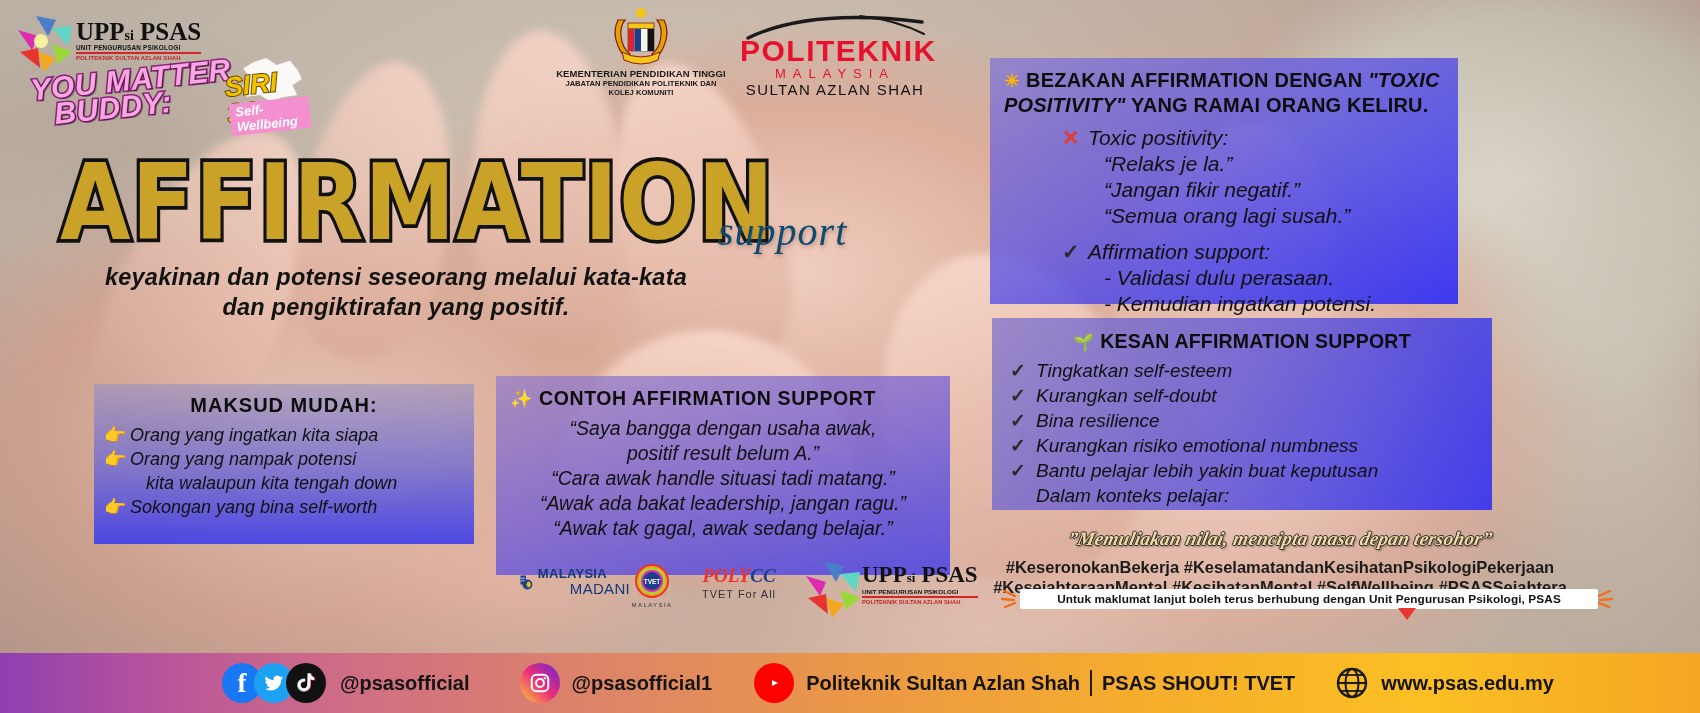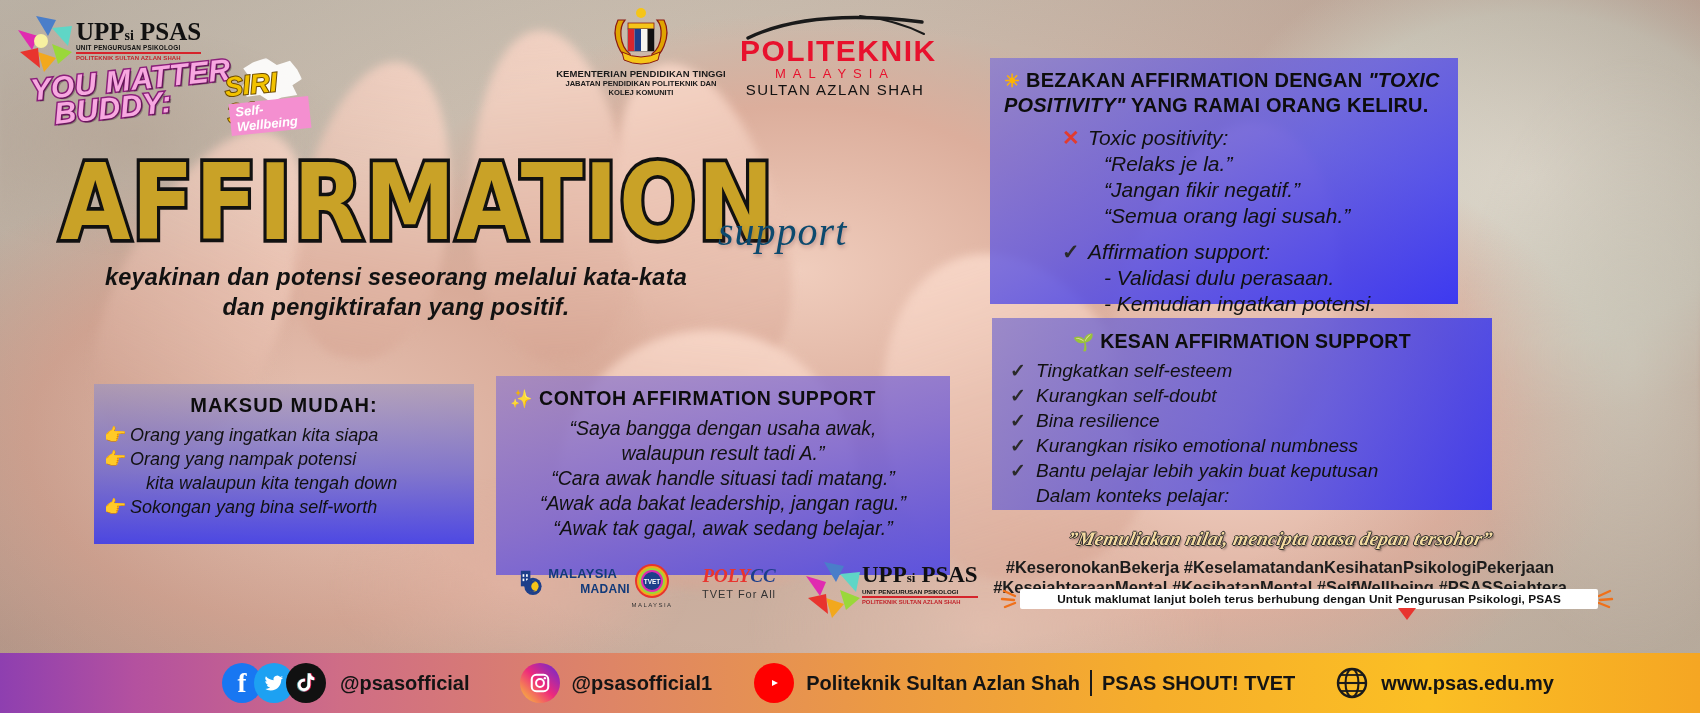--- a/index.html
+++ b/index.html
@@ -146,21 +146,21 @@
   .list-d { padding: 6px 0 0 0; font-size: 19.5px; line-height: 25px; text-align: center; }
 
   .mk { font-style: normal; display: inline-block; width: 26px; }
   .mk-x { color: #e23b2e; font-weight: bold; }
   .mk-v { color: #2a2a2a; font-weight: bold; }
   .mk-p { color: #ffc83d; }
 
   
   .madani { position: absolute; left: 520px; top: 565px; width: 110px; height: 40px; }
   .madani-t1 { font-size: 13px; font-weight: bold; color: #123a7a; line-height: 14px; letter-spacing: .3px;}
-  .madani-t2 { font-size: 12px; font-weight: bold; color: #123a7a; line-height: 16px; letter-spacing: .3px; margin-left: 32px;}
+  .madani-t2 { font-size: 15px; font-weight: normal; color: #123a7a; line-height: 16px; letter-spacing: .3px; margin-left: 32px;}
   .tvet { position: absolute; left: 624px; top: 562px; width: 56px; height: 50px; text-align:center;}
   .tvet-my { font-size: 6px; letter-spacing: 1.4px; color: #333; }
   .polycc { position: absolute; left: 684px; top: 563px; width: 110px; text-align: center; }
   .polycc-w { font-family: "Liberation Serif", serif; font-weight: bold; font-style: italic; font-size: 19px; line-height: 25px; }
   .polycc-sub { font-size: 11px; color: #333; letter-spacing: 1px; }
   .logo-uppsi-bot { position: absolute; left: 806px; top: 558px; width: 170px; height: 54px; }
 
   
   .tagline {
     position: absolute; left: 1000px; top: 528px; width: 560px; text-align: center;
@@ -313,21 +313,21 @@
     </div>
   </div>
 
   <div class="panel panel-d">
     <div class="ph ph-d">
       <span style="color:#ffc83d;font-size:18px;">✨</span>
       <span>CONTOH AFFIRMATION SUPPORT</span>
     </div>
     <div class="lines list-d">
       <div>“Saya bangga dengan usaha awak,</div>
-      <div>walaupun result tadi A.”</div>
+      <div>positif result belum A.”</div>
       <div>“Cara awak handle situasi tadi matang.”</div>
       <div>“Awak ada bakat leadership, jangan ragu.”</div>
       <div>“Awak tak gagal, awak sedang belajar.”</div>
     </div>
   </div>
 
   <div class="madani">
     <div style="display:flex;align-items:center;gap:4px;">
       <svg width="28" height="34" viewBox="0 0 28 34">
         <rect x="1" y="4" width="11" height="18" fill="#1d3f8a"></rect>

